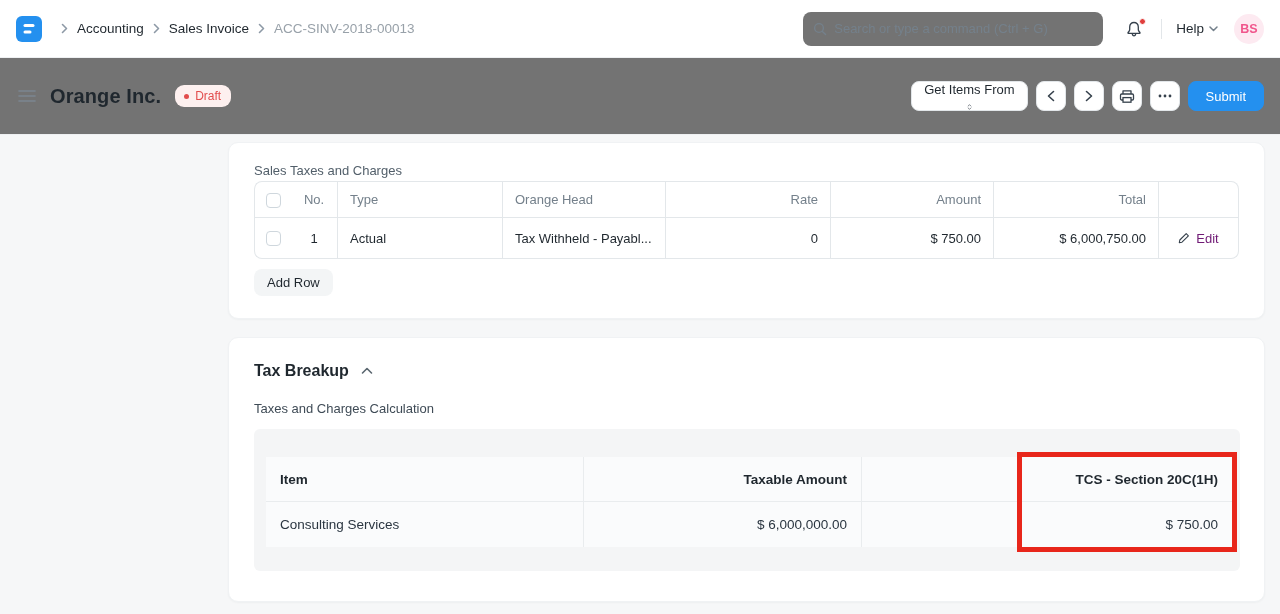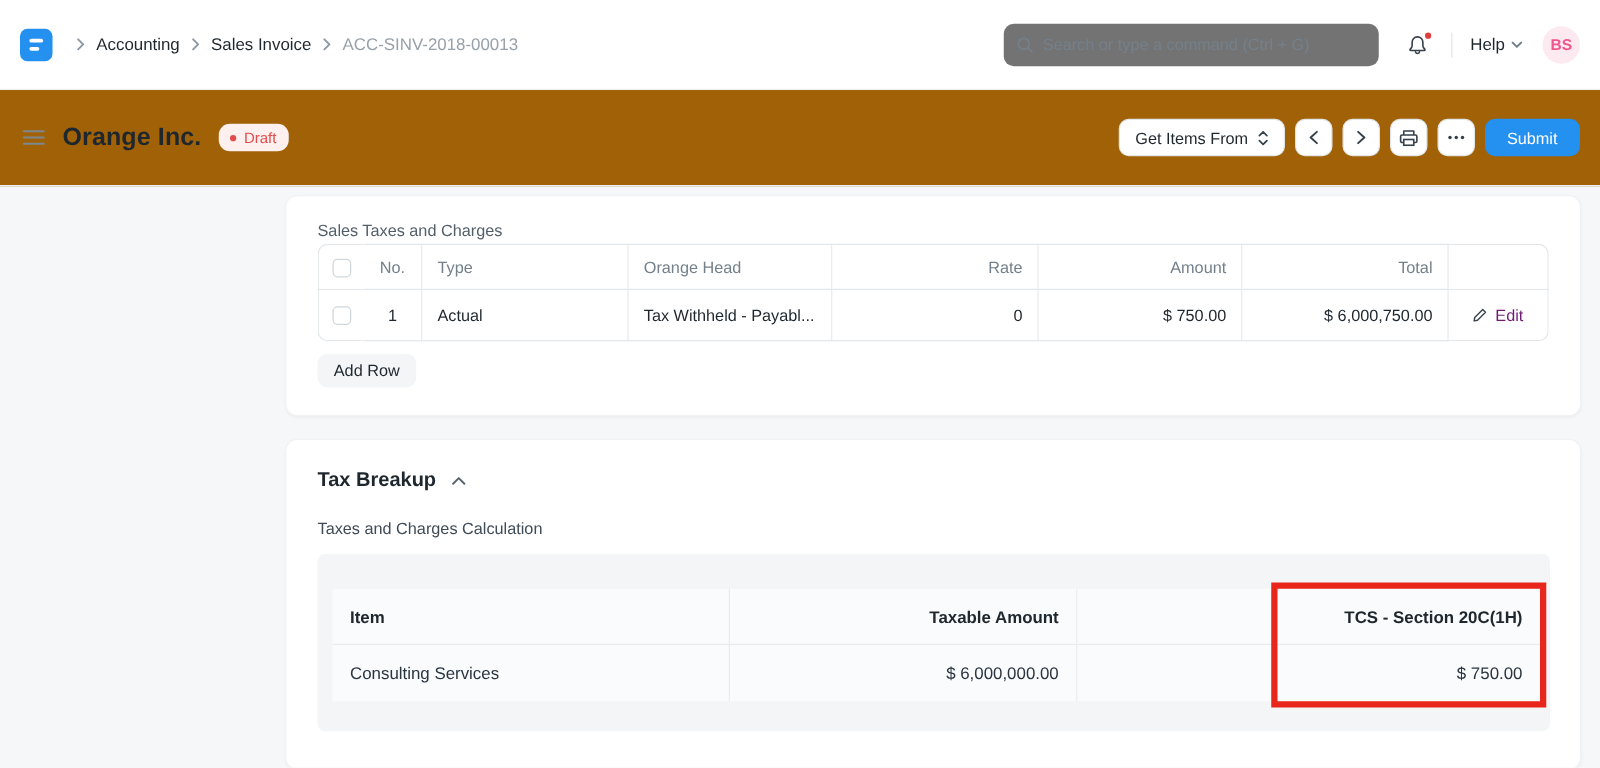--- a/index.html
+++ b/index.html
@@ -5,21 +5,21 @@
   * { margin:0; padding:0; box-sizing:border-box; }
   html,body { width:1280px; height:614px; overflow:hidden; }
   body {
     font-family:"Liberation Sans","DejaVu Sans",sans-serif;
     background:#f6f7f8; color:#1f272e; font-size:13px;
   }
   svg { display:block; }
 
   
   .navbar {
-    height:72px; background:#fff; border-bottom:1px solid #eef0f2;
+    height:58px; background:#fff; border-bottom:1px solid #eef0f2;
     display:flex; align-items:center; padding:0 16px;
   }
   .logo {
     width:26px; height:26px; border-radius:6px; background:#2490ef;
     display:flex; align-items:center; justify-content:center; cursor:pointer;
   }
   .crumbs { display:flex; align-items:center; margin-left:10px; }
   .crumb { font-size:13.5px; color:#1f272e; font-weight:500; cursor:pointer; }
   .crumb.muted { color:#98a1a9; font-weight:400; cursor:default; }
   .crumb-sep { margin:0 9px; display:flex; }
@@ -42,35 +42,35 @@
   .help { display:flex; align-items:center; gap:5px; cursor:pointer; font-size:13.5px; color:#1f272e; }
   .avatar {
     width:30px; height:30px; border-radius:50%; background:#fdeaf1;
     color:#f0568c; font-weight:600; font-size:12.5px;
     display:flex; align-items:center; justify-content:center;
     margin-left:16px; cursor:pointer;
   }
 
   
   .page-head {
-    height:77px; background:#a16207; border-bottom:1px solid #eef0f2;
+    height:77px; background:#737373; border-bottom:1px solid #eef0f2;
     display:flex; align-items:center; padding:0 16px;
   }
   .hamburger { cursor:pointer; padding:4px 2px; }
   .page-title { font-size:20px; font-weight:700; color:#1f272e; margin-left:12px; letter-spacing:.1px; }
   .badge {
     margin-left:14px; background:#fdf0ef; color:#e24c4c; font-size:12px;
     padding:4px 10px 4px 9px; border-radius:9px; display:flex; align-items:center; gap:6px;
   }
   .badge .dot { width:5px; height:5px; border-radius:50%; background:#e24c4c; }
   .head-actions { margin-left:auto; display:flex; align-items:center; gap:8px; }
   .btn {
     height:30px; border-radius:8px; border:1px solid #e2e6e9; background:#fff;
     display:flex; align-items:center; justify-content:center; cursor:pointer;
-    font-family:inherit; font-size:13px; color:#1f272e;
+    font-family:inherit; font-size:13px; color:#1f272e;flex-direction:column;
   }
   .btn-text { padding:0 12px; gap:7px; }
   .btn-icon { width:30px; }
   .btn-primary {
     background:#2490ef; border-color:#2490ef; color:#fff; font-weight:500; padding:0 17px;
   }
 
   
   .content { padding-top:7px; }
   .card {

